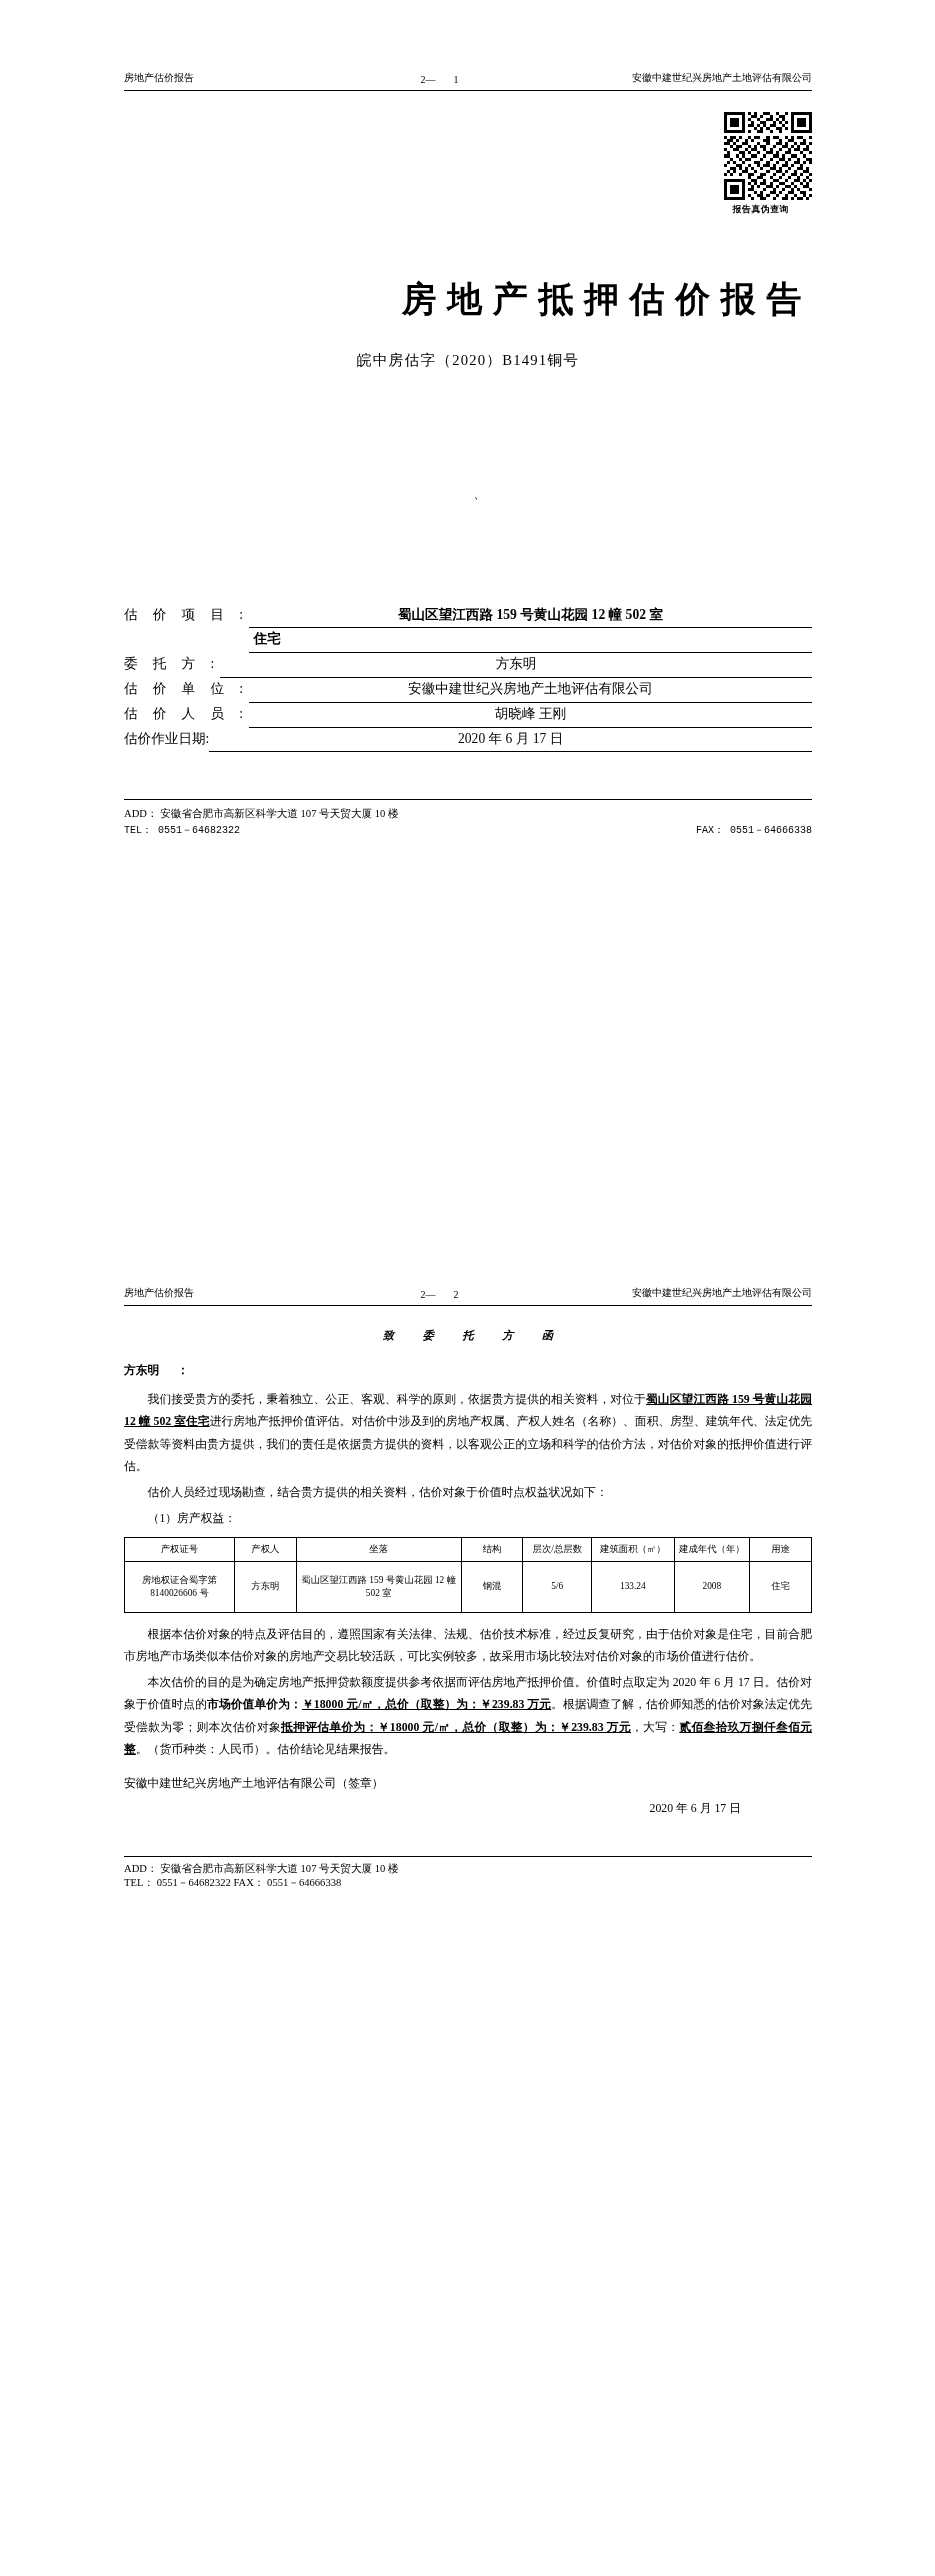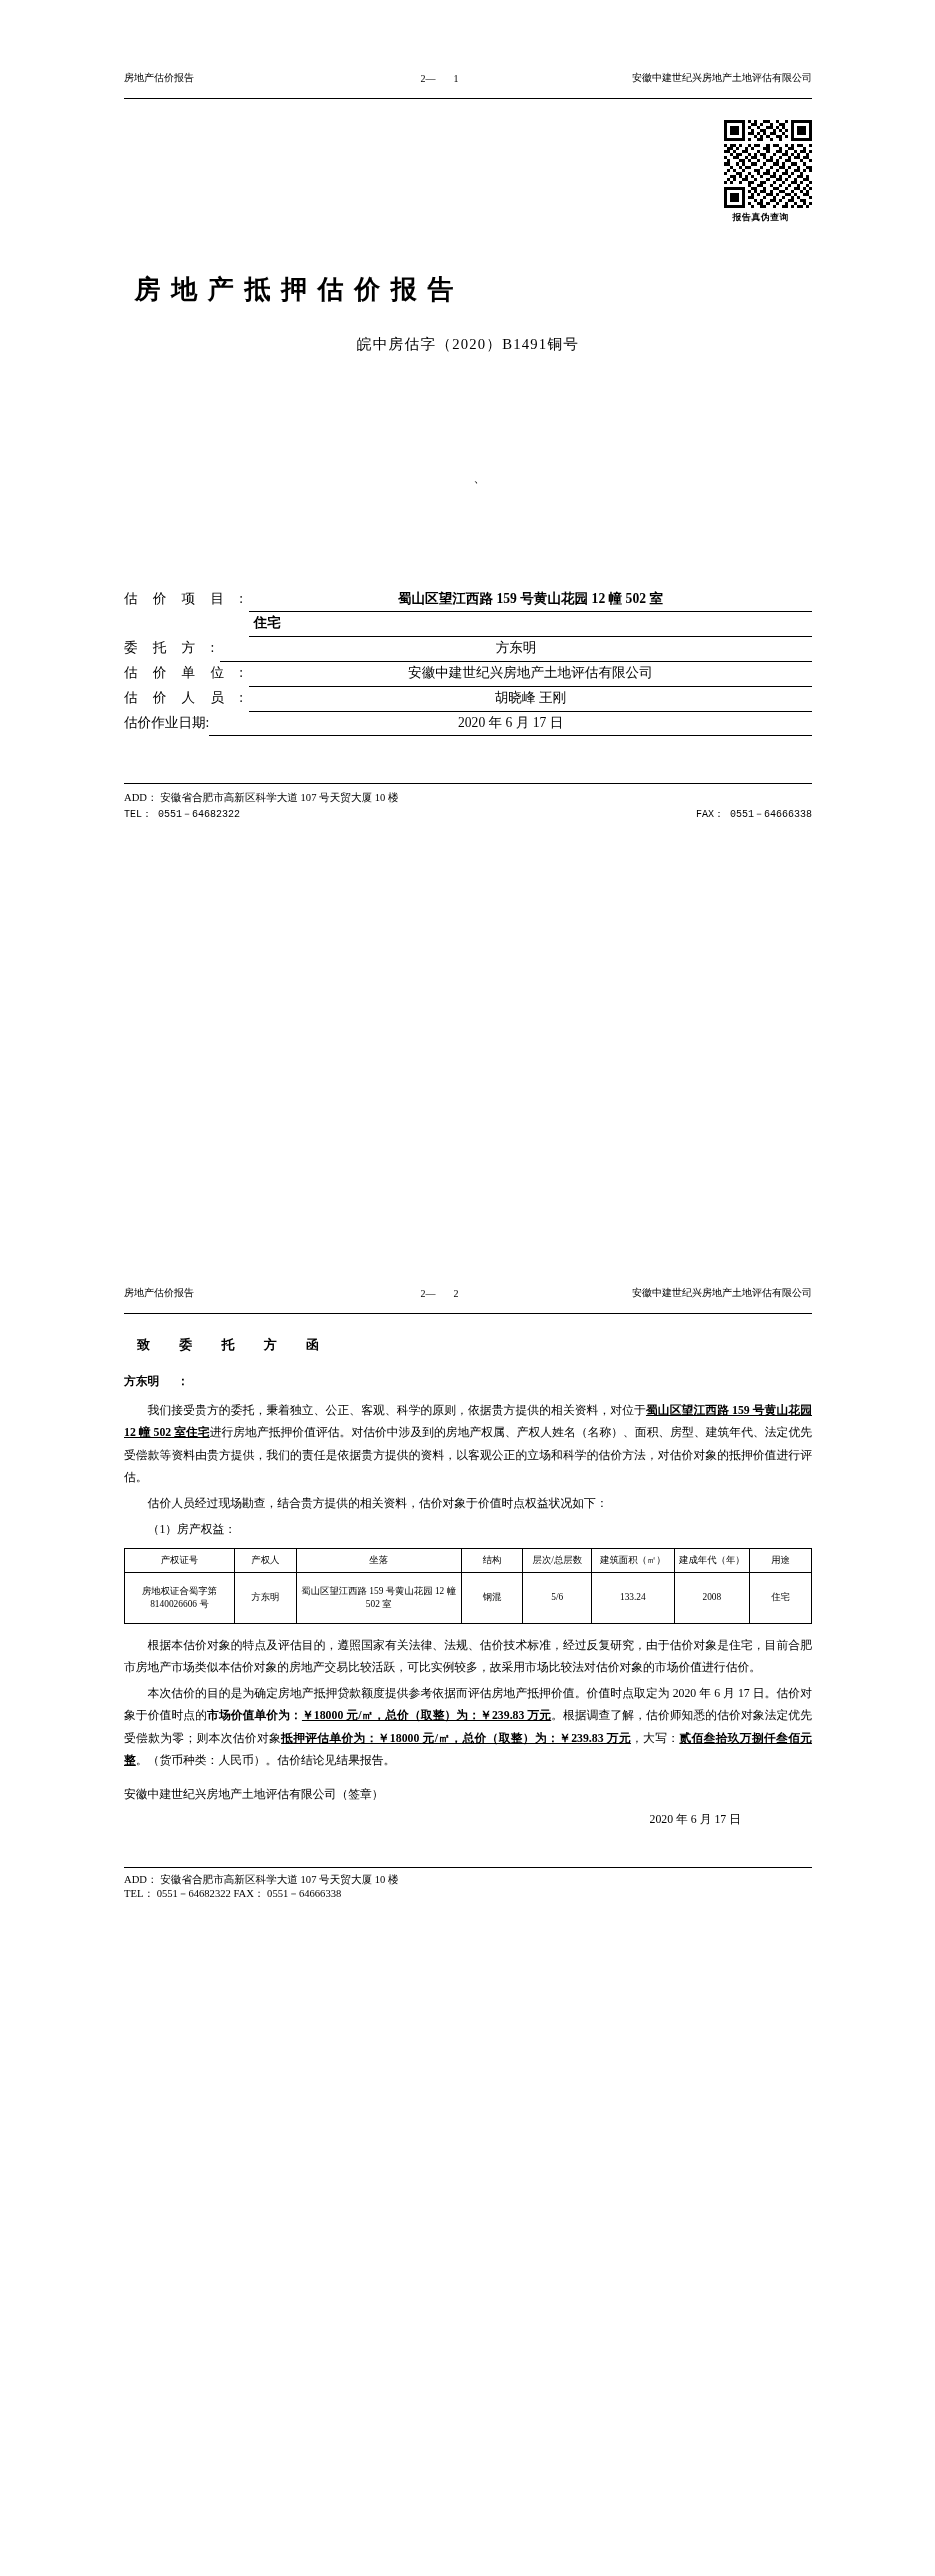--- a/index.html
+++ b/index.html
@@ -18,25 +18,25 @@
     box-sizing: border-box;
   }
   
   .page1 {
     padding: 71px 124px 0 124px;
     height: 1286px;
     box-sizing: border-box;
   }
   .runhead {
     display: flex;
-    align-items: center;
+    align-items: flex-end;
     font-size: 10px;
     font-family: "Liberation Serif", serif;
     border-bottom: 0.9px solid #000;
-    padding-bottom: 13px;
+    padding-bottom: 5px;
   }
   .runhead .rh-left { width: 32%; }
   .runhead .rh-mid {
     width: 30%;
     text-align: center;
     letter-spacing: 1.2px;
   }
   .runhead .rh-right {
     width: 38%;
     text-align: right;
@@ -60,23 +60,23 @@
   .qr-caption {
     font-size: 8.8px;
     font-weight: bold;
     margin-top: 3.5px;
     margin-right: 23px;
     letter-spacing: 0.6px;
     text-align: right;
   }
 
   .doc-title {
-    margin-top: 48px;
-    text-align: left;
-    font-size: 26px;
+    margin-top: 60px;
+    text-align: right;
+    font-size: 35px;
     font-weight: bold;
     letter-spacing: 10.6px;
     text-indent: 10.6px;
     font-family: "Liberation Serif", "DejaVu Serif", serif;
   }
   .doc-subtitle {
     margin-top: 28px;
     text-align: center;
     font-size: 14.7px;
     letter-spacing: 1.2px;
@@ -128,25 +128,27 @@
     font-size: 10px;
   }
   .footer .addr-line { font-size: 10.6px; }
 
   
   .page2 {
     padding: 0 124px 35px 124px;
     box-sizing: border-box;
   }
   .letter-title {
-    font-size: 13px;
+    text-align: center;
+    font-size: 11px;
     font-weight: bold;
     letter-spacing: 13px;
     text-indent: 13px;
     margin: 22.4px 0 20px 0;
+    font-style: italic;
   }
   .addressee {
     font-size: 11.8px;
     font-weight: bold;
     margin: 0 0 8.3px 0;
   }
   .addressee .colon { font-weight: bold; padding-left: 17.7px; }
   p.body {
     font-size: 11.8px;
     line-height: 22.4px;

